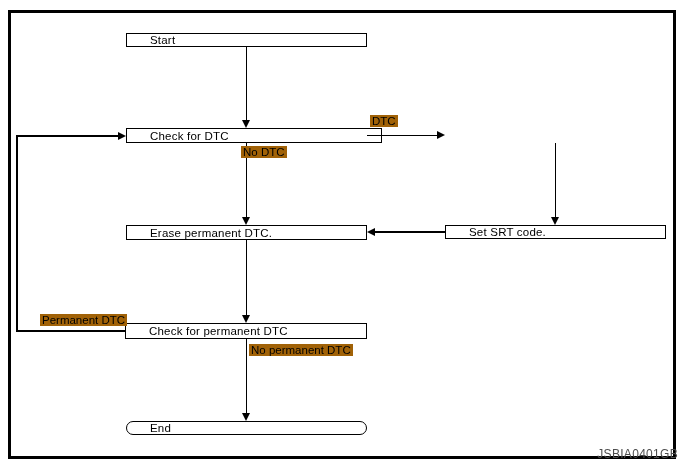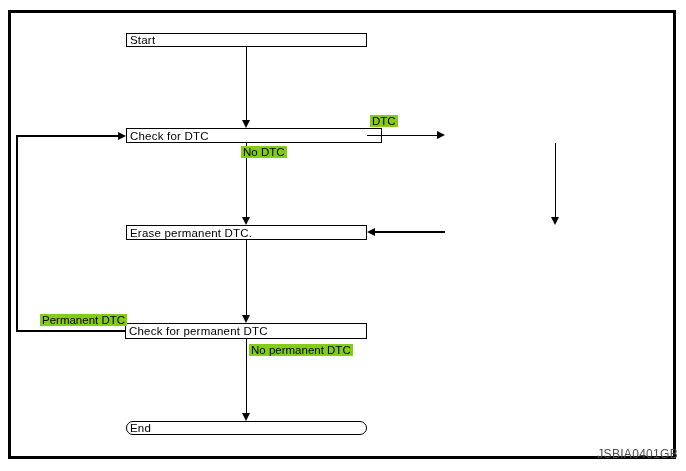--- a/index.html
+++ b/index.html
@@ -26,21 +26,21 @@
   }
   .node {
     position: absolute;
     box-sizing: border-box;
     border: 1.5px solid #000000;
     background: #ffffff;
     font-size: 11.5px;
     color: #000000;
     display: flex;
     align-items: center;
-    padding-left: 3px;
+    padding-left: 23px;
     white-space: nowrap;
     letter-spacing: 0.2px;
   }
   .line {
     position: absolute;
     background: #000000;
   }
   .arrow {
     position: absolute;
     width: 0;
@@ -59,21 +59,21 @@
   .arrow.left {
     border-top: 4.5px solid transparent;
     border-bottom: 4.5px solid transparent;
     border-right: 8px solid #000000;
   }
   .elabel {
     position: absolute;
     font-size: 11.5px;
     color: #000000;
     white-space: nowrap;
-    background: #84cc16;
+    background: #a16207;
     padding: 0 2px;
   }
   .watermark {
     position: absolute;
     right: 8px;
     top: 447px;
     font-size: 12px;
     color: #4d4d4d;
     letter-spacing: 0.3px;
   }
@@ -116,20 +116,21 @@
 </head>
 <body>
 
 <div class="canvas">
 
   <div class="frame"></div>
 
   <div class="node n-start">Start</div>
   <div class="node n-checkdtc">Check for DTC</div>
   <div class="node n-erase">Erase permanent DTC.</div>
+  <div class="node n-srt">Set SRT code.</div>
   <div class="node n-checkperm">Check for permanent DTC</div>
   <div class="node n-end">End</div>
 
   <div class="line l-start-check"></div>
   <div class="arrow down a-start-check"></div>
 
   <div class="line l-check-erase"></div>
   <div class="arrow down a-check-erase"></div>
 
   <div class="line l-dtc-branch"></div>

